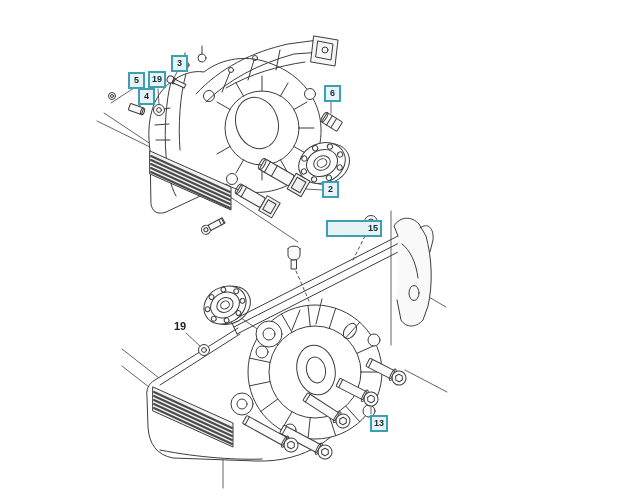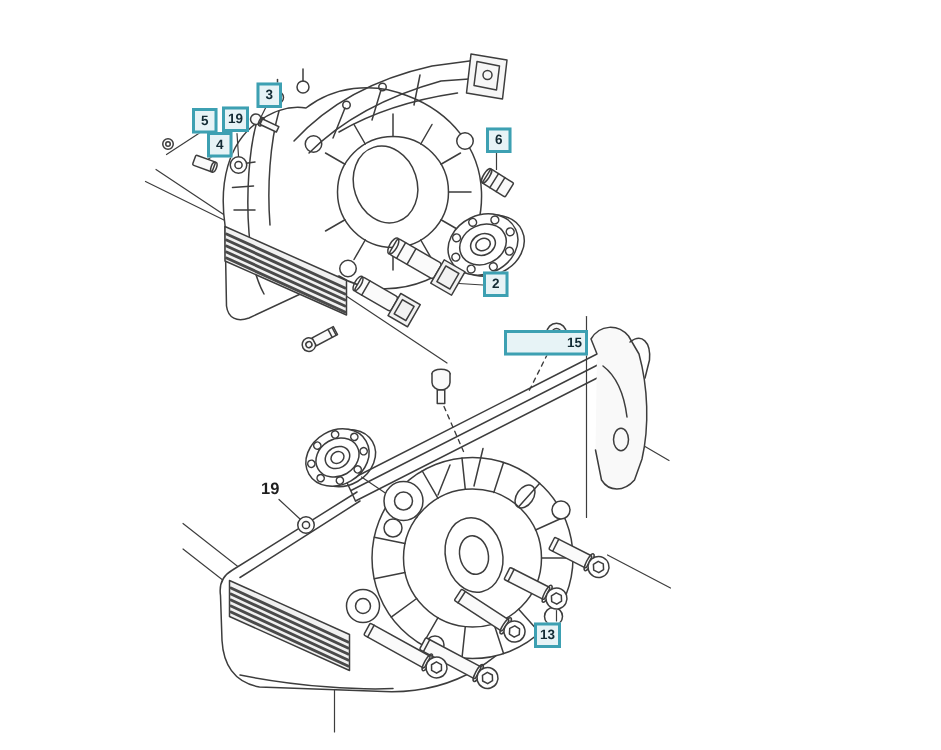--- a/index.html
+++ b/index.html
@@ -331,17 +331,17 @@
     </g>
   </g>
 </svg>
 
 <div class="callout" style="left:171px;top:55px;">3</div>
 <div class="callout" style="left:128px;top:72px;">5</div>
 <div class="callout" style="left:148px;top:71px;">19</div>
 <div class="callout" style="left:138px;top:88px;">4</div>
 <div class="callout" style="left:324px;top:85px;">6</div>
 <div class="callout" style="left:322px;top:181px;">2</div>
-<div class="callout" style="left:336px;top:220px;padding-left:40px;">15</div>
+<div class="callout" style="left:326px;top:220px;padding-left:40px;">15</div>
 <div class="plain-label" style="left:174px;top:321px;">19</div>
-<div class="callout" style="left:356px;top:415px;">13</div>
+<div class="callout" style="left:370px;top:415px;">13</div>
 
 </div>
 
 </body></html>

